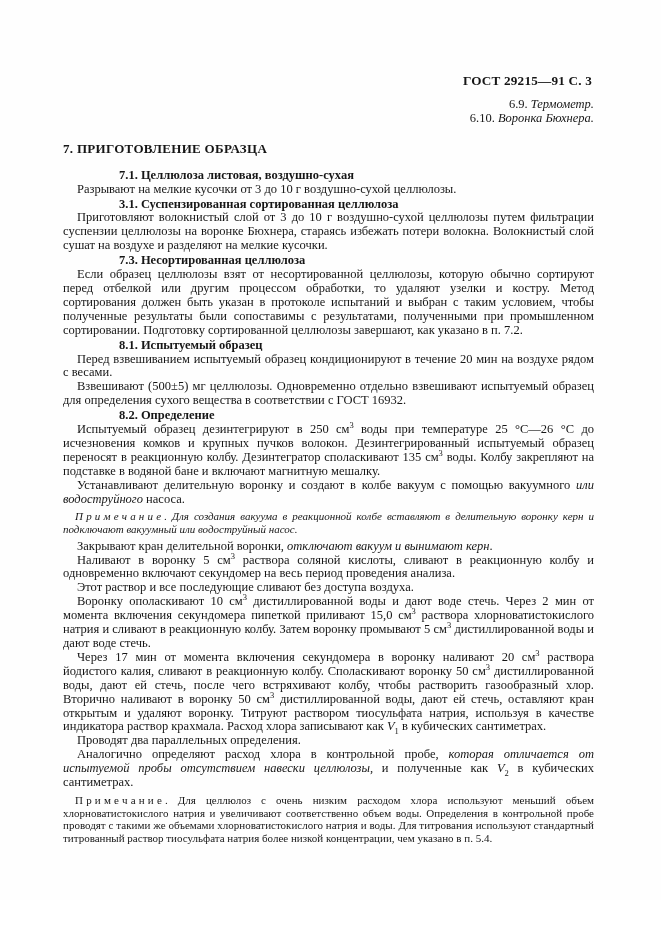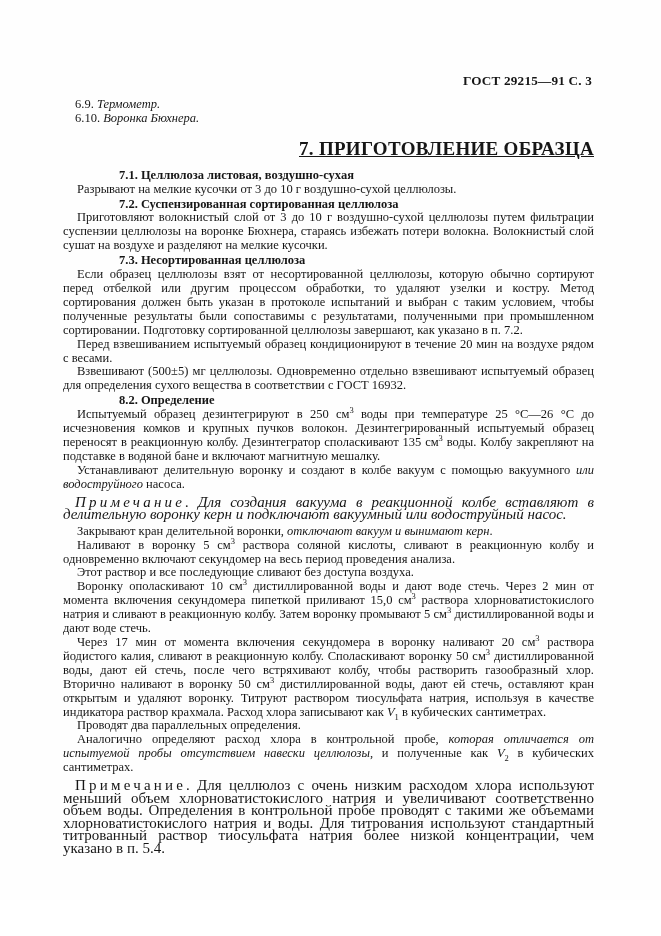--- a/index.html
+++ b/index.html
@@ -27,38 +27,37 @@
     letter-spacing: 0.2px;
   }
   p.block {
     margin: 0;
     font-size: 12.5px;
     line-height: 13.9px;
     text-align: justify;
     text-indent: 14px;
   }
   p.list {
-    text-align: left;
+    text-align: right;
     text-indent: 12px;
   }
   p.chapter {
-    text-align: right;
+    text-align: left;
     font-weight: bold;
     text-indent: 0;
-    font-size: 19px;
+    font-size: 13px;
     letter-spacing: 0.3px;
     margin: 16px 0 13px 0;
-    text-decoration: underline;
   }
   p.subheading {
     text-align: left;
     margin-top: 1px;
   }
   p.note, p.note-italic {
-    font-size: 15px;
+    font-size: 11px;
     line-height: 12.6px;
     margin: 4px 0;
     text-indent: 12px;
   }
   p.note-italic { font-style: italic; }
   .i { font-style: italic; }
   .b { font-weight: bold; margin-left: 42px; }
   .sup { vertical-align: super; font-size: 8.5px; line-height: 0; }
   .sub { vertical-align: sub; font-size: 8.5px; line-height: 0; }
   .sp { letter-spacing: 3.2px; }
@@ -68,24 +67,25 @@
 
 <div class="page">
   <div class="content">
     <div class="doc-header">ГОСТ 29215—91 С. 3</div>
     <div>
         <p class="block list"><span>6.9. </span><span class="i">Термометр.</span></p>
         <p class="block list"><span>6.10. </span><span class="i">Воронка Бюхнера.</span></p>
         <p class="block chapter"><span>7. ПРИГОТОВЛЕНИЕ ОБРАЗЦА</span></p>
         <p class="block subheading"><span class="b">7.1. Целлюлоза листовая, воздушно-сухая</span></p>
         <p class="block body"><span>Разрывают на мелкие кусочки от 3 до 10 г воздушно-сухой целлюлозы.</span></p>
-        <p class="block subheading"><span class="b">7.2. Суспензированная сортированная целлюлоза</span></p>
+        <p class="block subheading"><span class="b">3.1. Суспензированная сортированная целлюлоза</span></p>
         <p class="block body"><span>Приготовляют волокнистый слой от 3 до 10 г воздушно-сухой целлюлозы путем фильтрации суспензии целлюлозы на воронке Бюхнера, стараясь избежать потери волокна. Волокнистый слой сушат на воздухе и разделяют на мелкие кусочки.</span></p>
         <p class="block subheading"><span class="b">7.3. Несортированная целлюлоза</span></p>
         <p class="block body"><span>Если образец целлюлозы взят от несортированной целлюлозы, которую обычно сортируют перед отбелкой или другим процессом обработки, то удаляют узелки и костру. Метод сортирования должен быть указан в протоколе испытаний и выбран с таким условием, чтобы полученные результаты были сопоставимы с результатами, полученными при промышленном сортировании. Подготовку сортированной целлюлозы завершают, как указано в п. 7.2.</span></p>
+        <p class="block subheading"><span class="b">8.1. Испытуемый образец</span></p>
         <p class="block body"><span>Перед взвешиванием испытуемый образец кондиционируют в течение 20 мин на воздухе рядом с весами.</span></p>
         <p class="block body"><span>Взвешивают (500±5) мг целлюлозы. Одновременно отдельно взвешивают испытуемый образец для определения сухого вещества в соответствии с ГОСТ 16932.</span></p>
         <p class="block subheading"><span class="b">8.2. Определение</span></p>
         <p class="block body"><span>Испытуемый образец дезинтегрируют в 250 см</span><span class="sup">3</span><span> воды при температуре 25 °С—26 °С до исчезновения комков и крупных пучков волокон. Дезинтегрированный испытуемый образец переносят в реакционную колбу. Дезинтегратор споласкивают 135 см</span><span class="sup">3</span><span> воды. Колбу закрепляют на подставке в водяной бане и включают магнитную мешалку.</span></p>
         <p class="block body"><span>Устанавливают делительную воронку и создают в колбе вакуум с помощью вакуумного </span><span class="i">или водоструйного</span><span> насоса.</span></p>
         <p class="block note-italic"><span class="sp">Примечание</span><span>. Для создания вакуума в реакционной колбе вставляют в делительную воронку керн и подключают вакуумный или водоструйный насос.</span></p>
         <p class="block body"><span>Закрывают кран делительной воронки, </span><span class="i">отключают вакуум и вынимают керн</span><span>.</span></p>
         <p class="block body"><span>Наливают в воронку 5 см</span><span class="sup">3</span><span> раствора соляной кислоты, сливают в реакционную колбу и одновременно включают секундомер на весь период проведения анализа.</span></p>
         <p class="block body"><span>Этот раствор и все последующие сливают без доступа воздуха.</span></p>
         <p class="block body"><span>Воронку ополаскивают 10 см</span><span class="sup">3</span><span> дистиллированной воды и дают воде стечь. Через 2 мин от момента включения секундомера пипеткой приливают 15,0 см</span><span class="sup">3</span><span> раствора хлорноватистокислого натрия и сливают в реакционную колбу. Затем воронку промывают 5 см</span><span class="sup">3</span><span> дистиллированной воды и дают воде стечь.</span></p>

